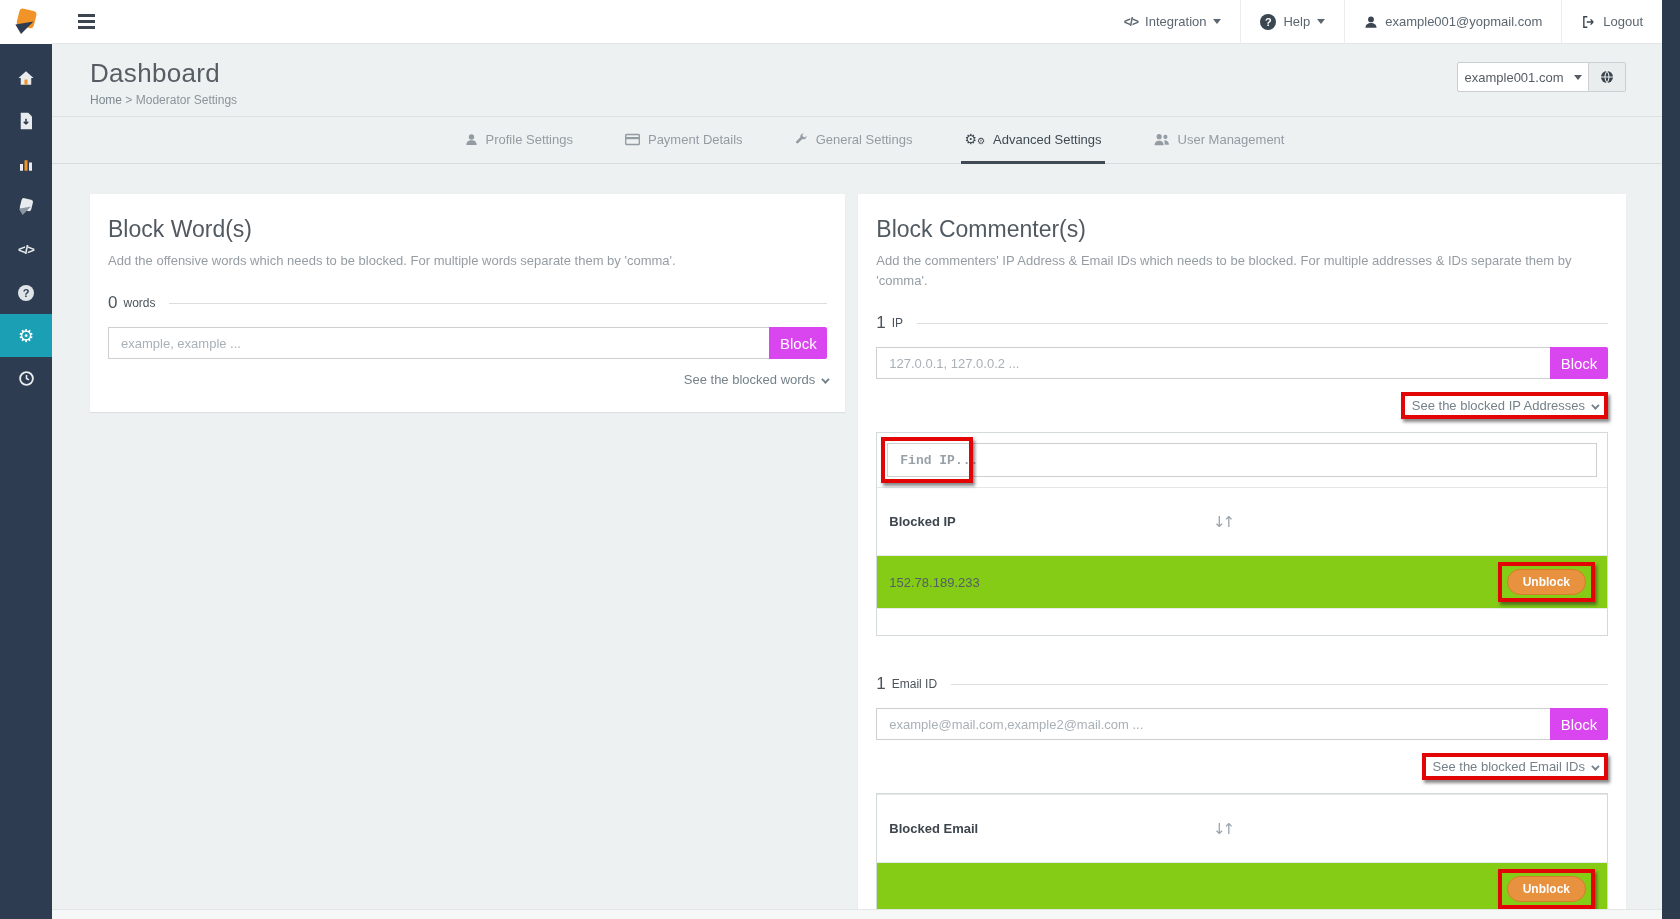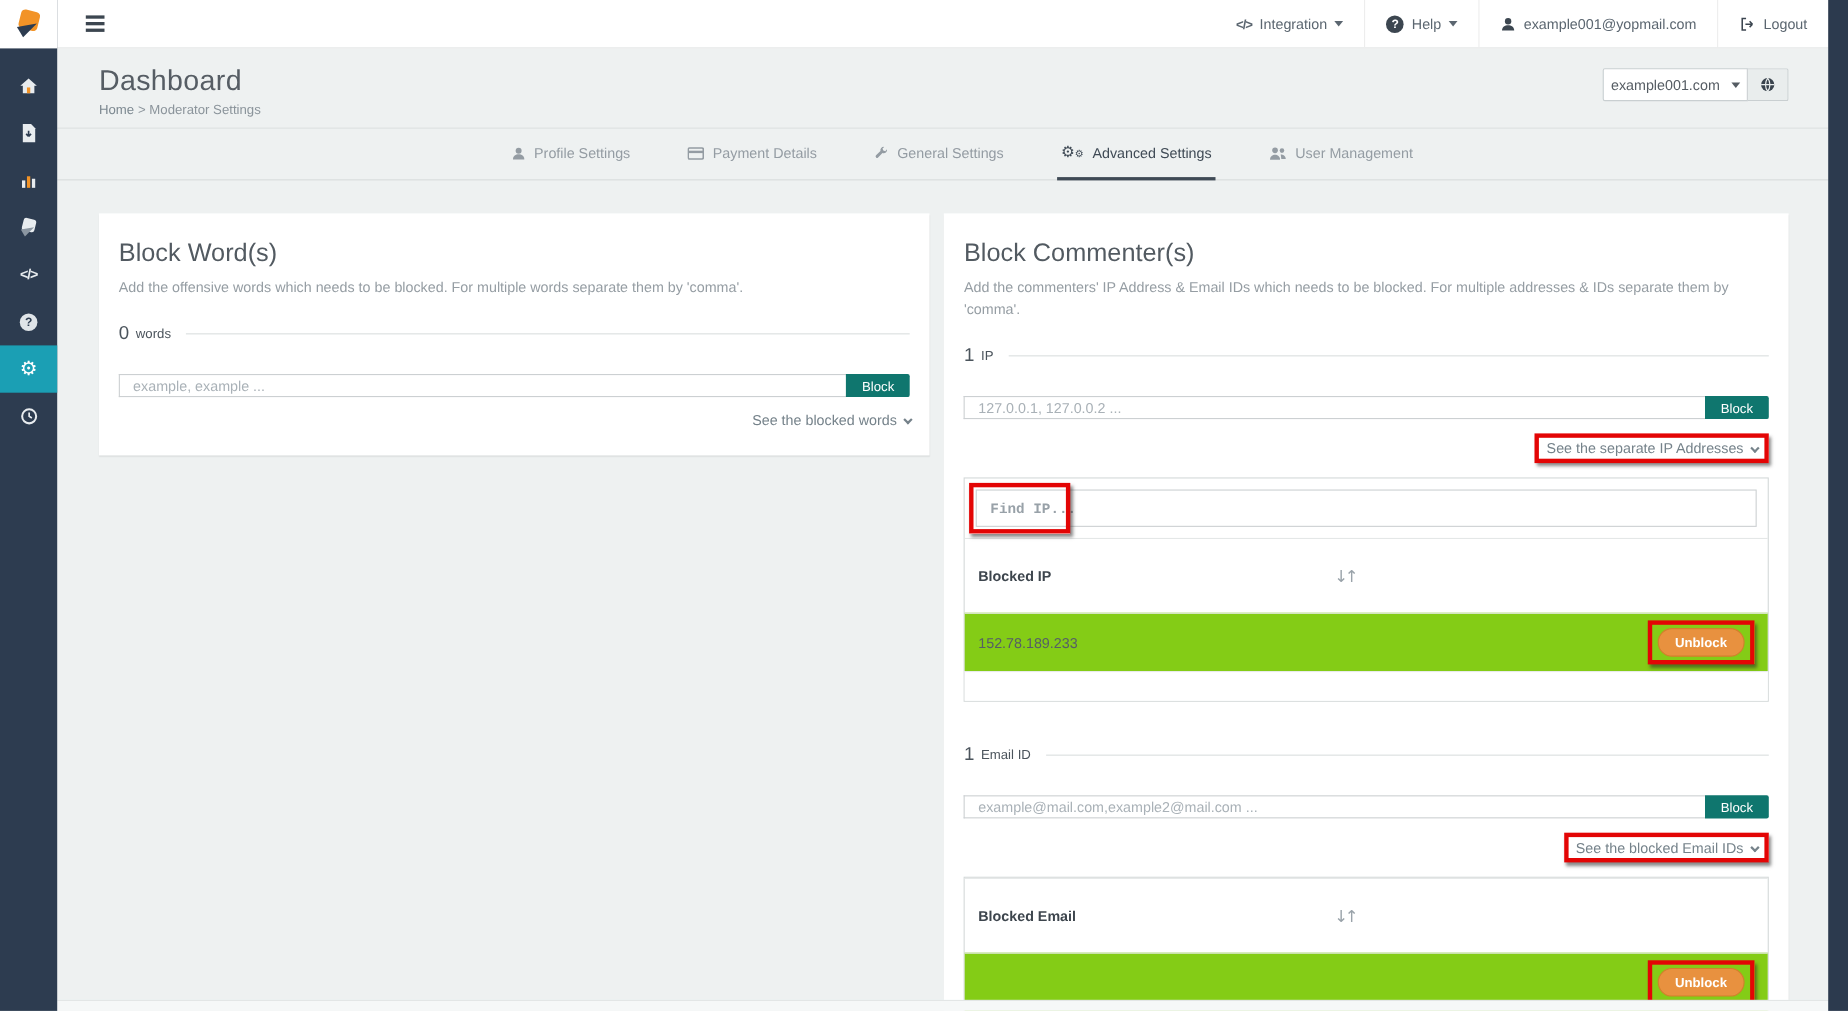--- a/index.html
+++ b/index.html
@@ -51,24 +51,24 @@
   .panel-left  { flex:755 0 0; }
   .panel-right { flex:768 0 0; }
   .panel-title { font-size:23px; font-weight:400; color:#525a61; }
   .panel-desc { margin-top:8px; font-size:13px; line-height:1.55; color:#959da3; }
 
   .count-row { display:flex; align-items:center; margin-top:22px; }
   .count-num { font-size:17px; color:#4b545c; }
   .count-label { font-size:12px; color:#4b545c; margin-left:6px; }
   .count-rule { flex:1; height:1px; background:#dadedf; margin-left:14px; }
 
-  .input-row { display:flex; margin-top:27px; height:21px; }
+  .input-row { display:flex; margin-top:14px; height:32px; }
   .input-row input { flex:1; border:1px solid #ccd0d2; border-right:none; padding:0 12px; font-size:13px; color:#555; font-family:inherit; outline:none; }
   .input-row input::placeholder { color:#a9b1b7; }
-  .btn-block { width:58px; border:none; background:#0f766e; color:#fff; font-size:12px; font-family:inherit; cursor:pointer; border-radius:0 2px 2px 0; }
+  .btn-block { width:58px; border:none; background:#d946ef; color:#fff; font-size:15px; font-family:inherit; cursor:pointer; border-radius:0 2px 2px 0; }
 
   .see-row { margin-top:13px; text-align:right; height:24px; }
   .see-link { font-size:13px; color:#75828a; text-decoration:none; cursor:pointer; white-space:nowrap; }
   .chev { display:inline-block; width:6px; height:6px; border-right:2px solid #75828a; border-bottom:2px solid #75828a; transform:rotate(45deg) translateY(-2px); margin-left:6px; }
 
   
   .annot-inline { display:inline-block; border:4px solid #e30505; box-shadow:2px 3px 3px rgba(40,40,40,.55); padding:2px 7px; background:transparent; }
   .annot-overlay { position:absolute; left:-6px; top:-6px; bottom:-6px; border:4px solid #e30505; box-shadow:2px 3px 3px rgba(40,40,40,.55); pointer-events:none; z-index:5; }
 
   
@@ -262,21 +262,21 @@
       <span class="count-num">1</span>
       <span class="count-label">IP</span>
       <span class="count-rule"></span>
     </div>
     <div class="input-row">
       <input type="text" placeholder="127.0.0.1, 127.0.0.2 ..." style="">
       <button class="btn-block">Block</button>
     </div>
     <div class="see-row">
       <span class="annot-inline">
-        <a class="see-link"><span>See the separate IP Addresses</span><span class="chev"></span></a>
+        <a class="see-link"><span>See the blocked IP Addresses</span><span class="chev"></span></a>
       </span>
     </div>
     <div class="list-box">
       <div class="find-wrap">
         <input type="text" placeholder="Find IP..." style="">
         <div class="annot-overlay" style="width:92px;"></div>
       </div>
       <div class="thead">
         <span class="th-label">Blocked IP</span>
         <span class="sort-ic">↓↑</span>

